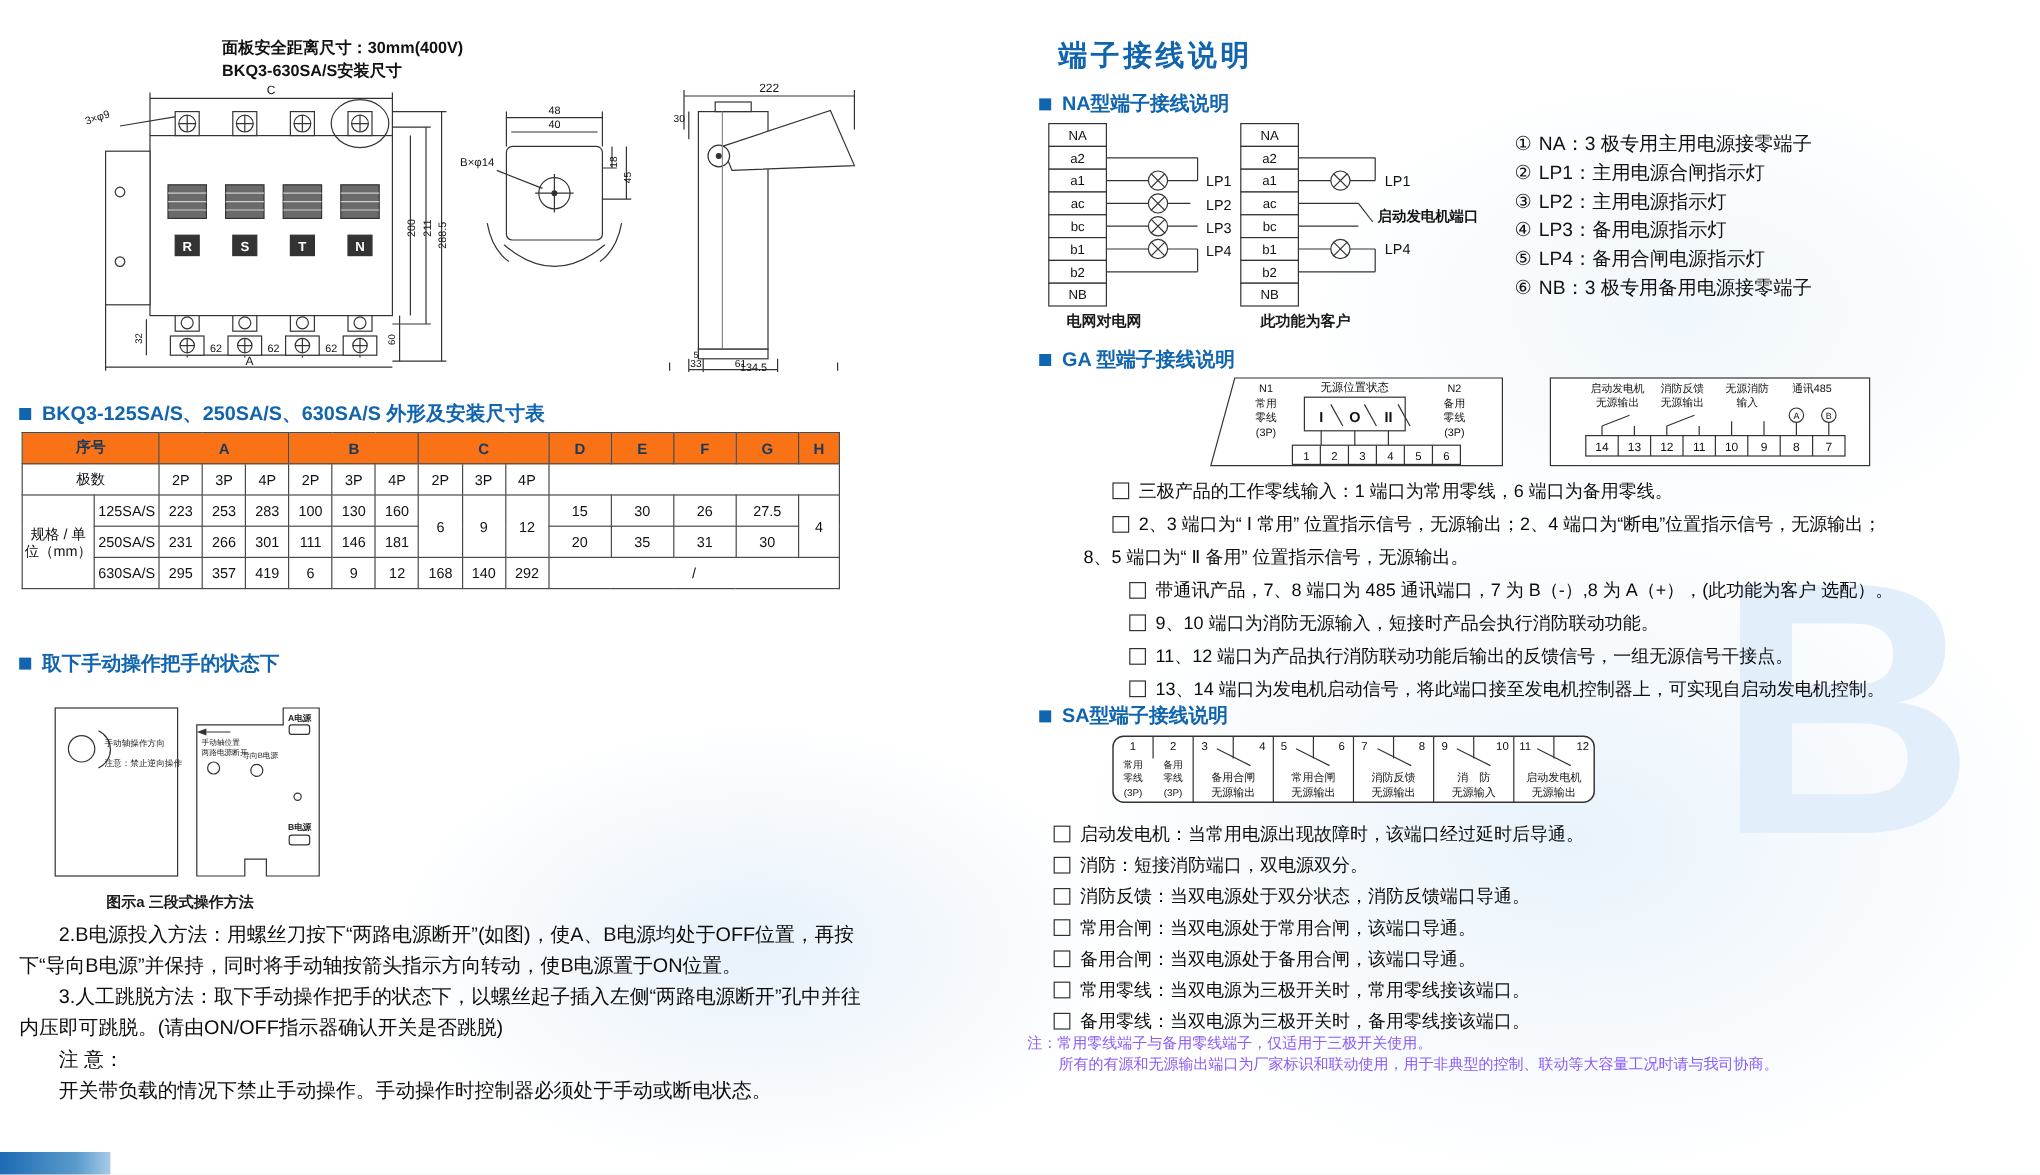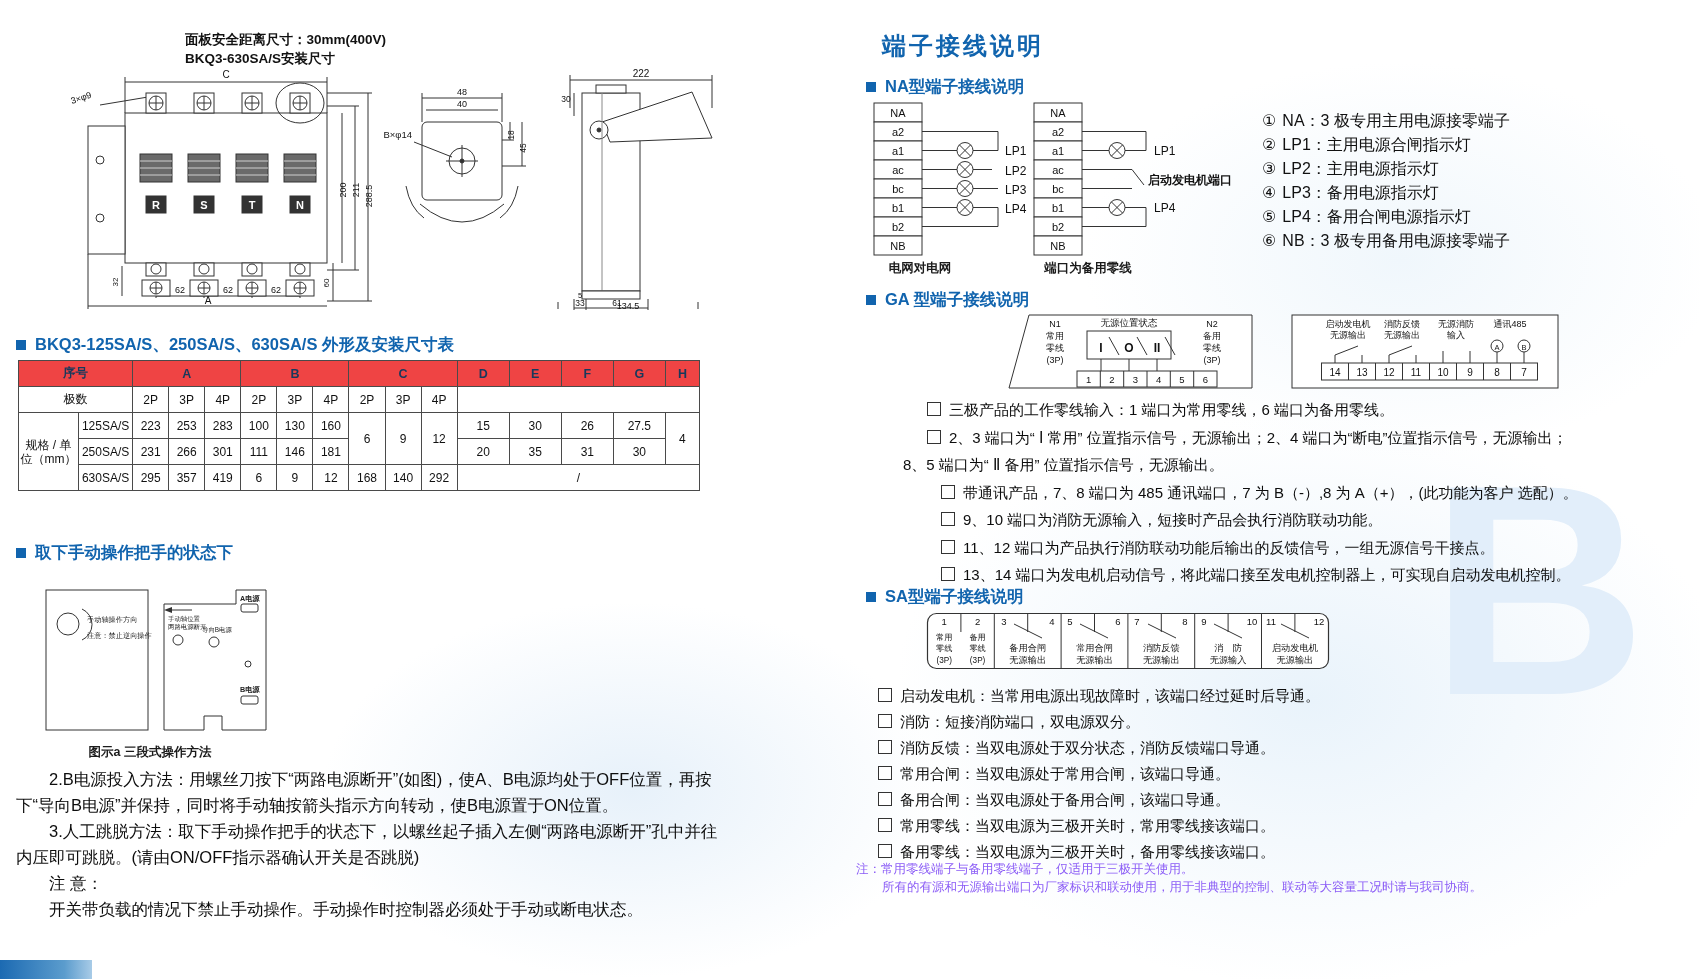--- a/index.html
+++ b/index.html
@@ -7,21 +7,21 @@
   .page{position:relative;width:1700px;height:979px;background:#ffffff;overflow:hidden;}
   .abs{position:absolute;}
   .bg-blob{position:absolute;z-index:0;pointer-events:none;}
   .content{position:absolute;inset:0;z-index:1;}
   .h2{display:flex;align-items:center;gap:9px;color:#1164ae;font-weight:bold;font-size:16.5px;}
   .h2 .sq{width:10px;height:10px;background:#1164ae;flex:0 0 auto;}
   .main-title{color:#1164ae;font-weight:bold;font-size:24px;letter-spacing:3px;}
   .note-bold{font-size:13.5px;font-weight:bold;color:#111;line-height:19px;}
   .dim-table{border-collapse:collapse;border:1.6px solid #333;table-layout:fixed;}
   .dim-table td{border:1px solid #4a4a4a;text-align:center;vertical-align:middle;padding:2px 1px;font-size:12px;color:#111;background:#fff;height:21px;}
-  .dim-table tr.hd td{background:#ef4444;color:#17395c;font-weight:bold;font-size:12.5px;}
+  .dim-table tr.hd td{background:#f97316;color:#17395c;font-weight:bold;font-size:12.5px;}
   .spec{font-size:11.5px;line-height:14px;}
   .paras p{margin:0;font-size:16.5px;line-height:26px;color:#0d0d0d;}
   .paras p.ind{text-indent:33px;}
   .legend-line{display:flex;gap:6px;font-size:16px;color:#111;margin-bottom:7px;line-height:17px;}
   .blt{display:flex;align-items:flex-start;font-size:15px;color:#0d0d0d;line-height:19px;margin-bottom:7px;}
   .blt .box{flex:0 0 auto;width:12px;height:12px;border:1.4px solid #333;margin:2px 8px 0 0;background:#fff;}
   .ga-blt{margin-bottom:8.5px;}
   .m24{margin-left:24px;}
   .m38{margin-left:38px;}
   .diag-cap{font-size:12.5px;color:#1b1b1b;font-weight:bold;text-align:center;}
@@ -450,21 +450,21 @@
     <text x="30" y="54.5" font-size="11" text-anchor="middle" fill="#111">a1</text>
     <text x="30" y="73.5" font-size="11" text-anchor="middle" fill="#111">ac</text>
     <text x="30" y="92.5" font-size="11" text-anchor="middle" fill="#111">bc</text>
     <text x="30" y="111.5" font-size="11" text-anchor="middle" fill="#111">b1</text>
     <text x="30" y="130.5" font-size="11" text-anchor="middle" fill="#111">b2</text>
     <text x="30" y="149.5" font-size="11" text-anchor="middle" fill="#111">NB</text>
     <text x="126" y="55" font-size="12" fill="#111">LP1</text>
     <text x="120" y="84" font-size="12" font-weight="bold" fill="#111">启动发电机端口</text>
     <text x="126" y="112" font-size="12" fill="#111">LP4</text>
   </svg>
-  <div class="abs diag-cap" style="left:1028px;top:260px;width:120px;">端口为备用零线</div>
+  <div class="abs diag-cap" style="left:1028px;top:260px;width:120px;">此功能为客户</div>
 
   <div class="abs" style="left:1262px;top:112px;width:300px;">
     <div class="legend-line">
           <span>①</span>
           <span>NA：3 极专用主用电源接零端子</span>
         </div>
     <div class="legend-line">
           <span>②</span>
           <span>LP1：主用电源合闸指示灯</span>
         </div>

